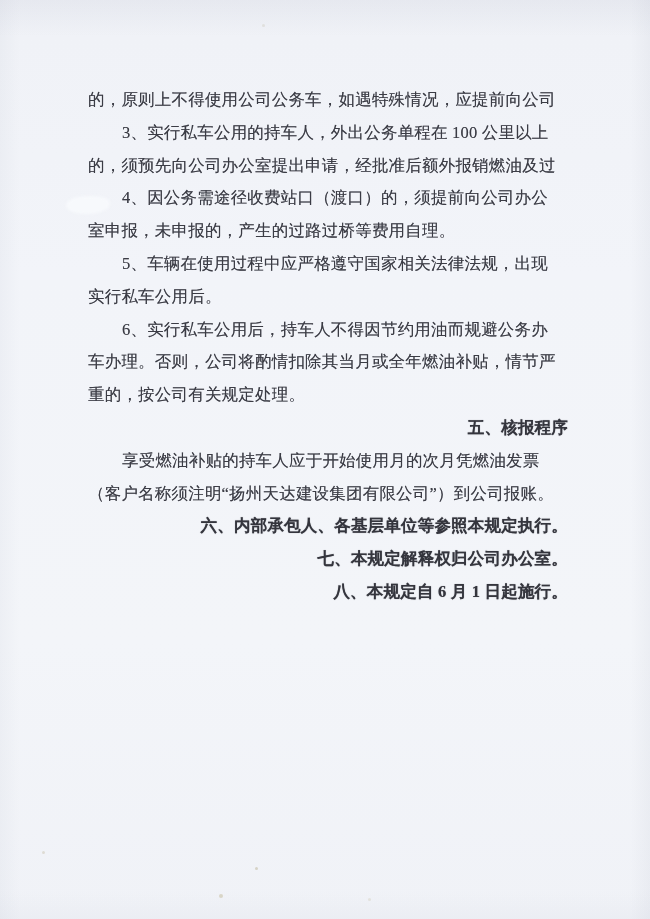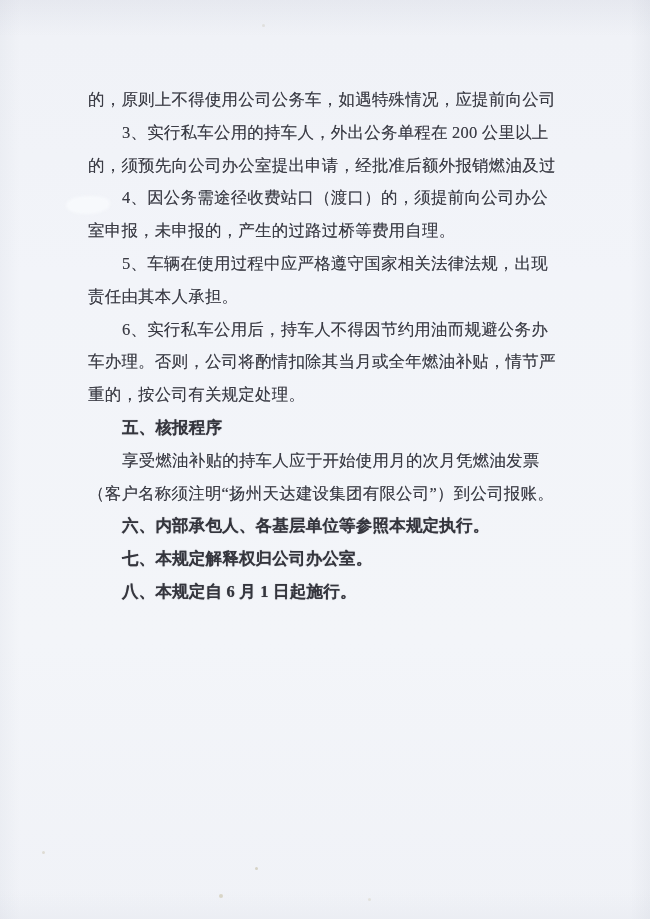--- a/index.html
+++ b/index.html
@@ -47,20 +47,21 @@
     white-space: nowrap;
     text-shadow: 0 0 0.6px rgba(59,60,69,0.55);
   }
   .line.indent {
     padding-left: 34px;
   }
   .line.bold {
     font-weight: 700;
     color: #34353d;
     text-shadow: 0 0 0.8px rgba(45,46,55,0.65);
+    text-align: right;
   }
   .speck {
     position: absolute;
     border-radius: 50%;
     pointer-events: none;
   }
   .blotch {
     position: absolute;
     background: #f7f9fc;
     border-radius: 50% 40% 55% 45%;
@@ -77,26 +78,26 @@
 
   <div class="speck" style="left:262px; top:24px; width:3px; height:3px; background:#d9d7cf; opacity:.6;"></div>
   <div class="speck" style="left:42px; top:851px; width:3px; height:3px; background:#d6d2c4; opacity:.7;"></div>
   <div class="speck" style="left:255px; top:867px; width:3px; height:3px; background:#cfcaba; opacity:.8;"></div>
   <div class="speck" style="left:219px; top:894px; width:4px; height:4px; background:#d3ceba; opacity:.8;"></div>
   <div class="speck" style="left:368px; top:898px; width:3px; height:3px; background:#dcd8cc; opacity:.6;"></div>
 </div>
 
 <div class="doc" id="doc">
     <div class="line">的，原则上不得使用公司公务车，如遇特殊情况，应提前向公司</div>
-    <div class="line indent">3、实行私车公用的持车人，外出公务单程在 200 公里以上</div>
+    <div class="line indent">3、实行私车公用的持车人，外出公务单程在 100 公里以上</div>
     <div class="line">的，须预先向公司办公室提出申请，经批准后额外报销燃油及过</div>
     <div class="line indent">4、因公务需途径收费站口（渡口）的，须提前向公司办公</div>
     <div class="line">室申报，未申报的，产生的过路过桥等费用自理。</div>
     <div class="line indent">5、车辆在使用过程中应严格遵守国家相关法律法规，出现</div>
-    <div class="line">责任由其本人承担。</div>
+    <div class="line">实行私车公用后。</div>
     <div class="line indent">6、实行私车公用后，持车人不得因节约用油而规避公务办</div>
     <div class="line">车办理。否则，公司将酌情扣除其当月或全年燃油补贴，情节严</div>
     <div class="line">重的，按公司有关规定处理。</div>
     <div class="line indent bold">五、核报程序</div>
     <div class="line indent">享受燃油补贴的持车人应于开始使用月的次月凭燃油发票</div>
     <div class="line">（客户名称须注明“扬州天达建设集团有限公司”）到公司报账。</div>
     <div class="line indent bold">六、内部承包人、各基层单位等参照本规定执行。</div>
     <div class="line indent bold">七、本规定解释权归公司办公室。</div>
     <div class="line indent bold">八、本规定自 6 月 1 日起施行。</div>
   </div>

